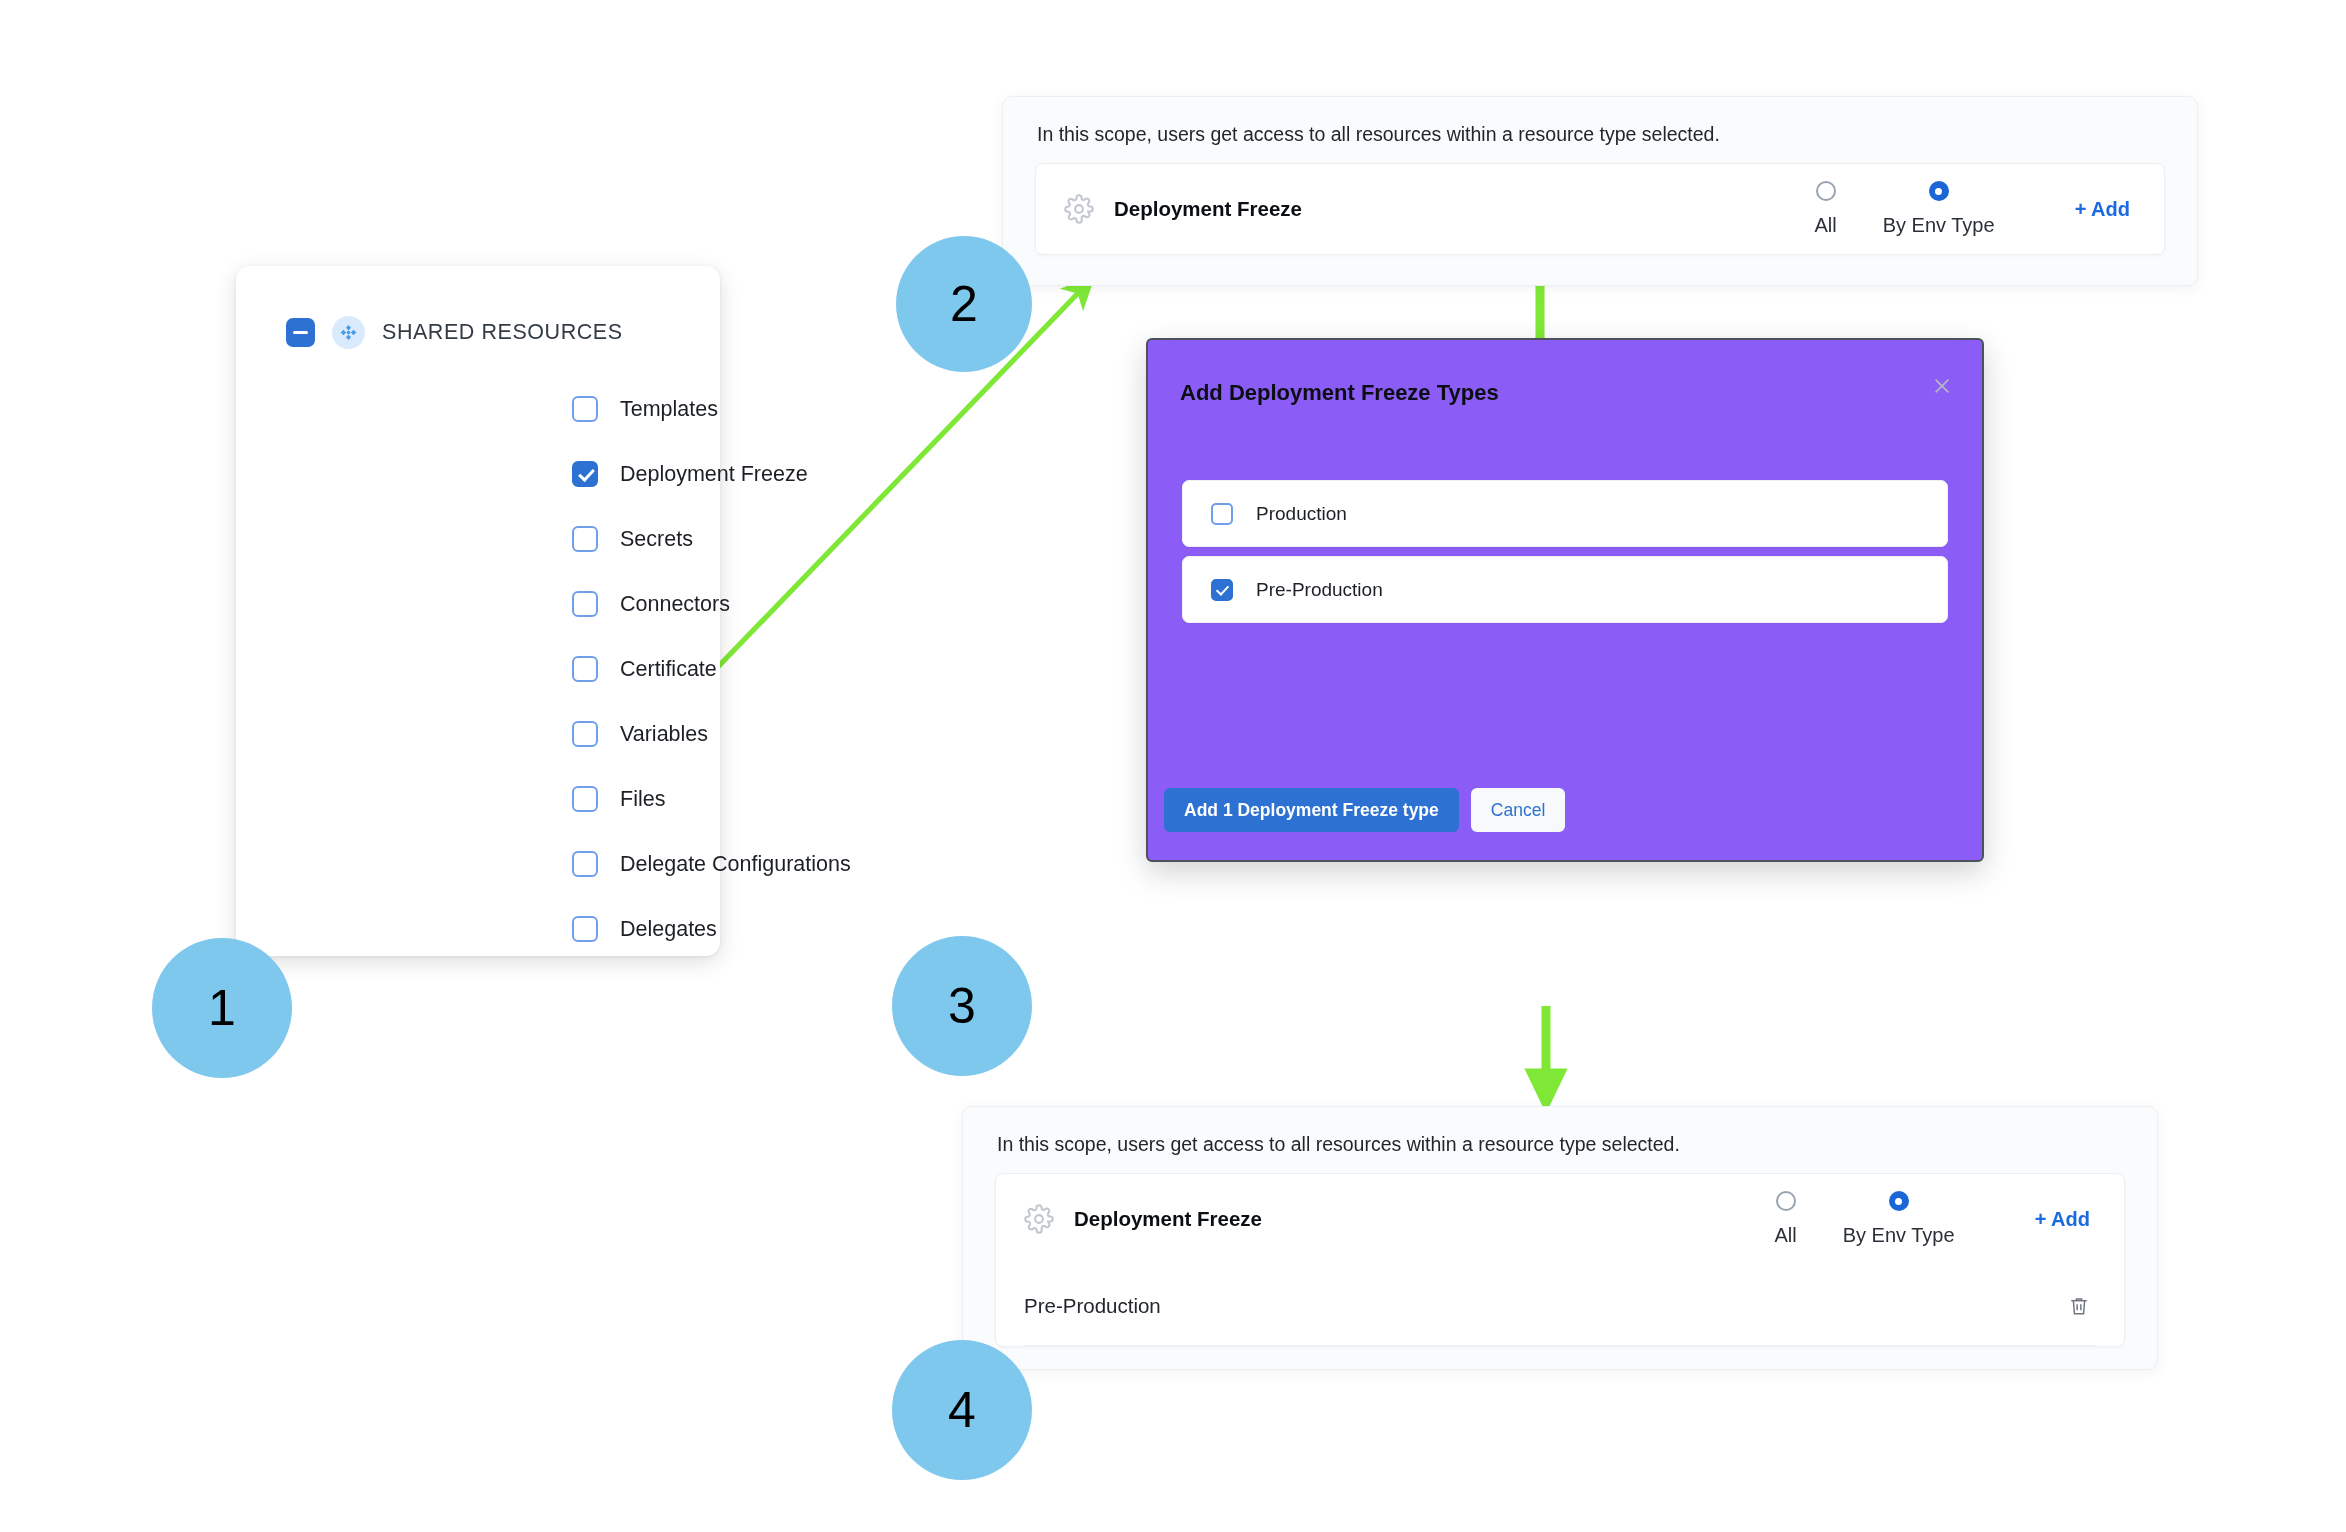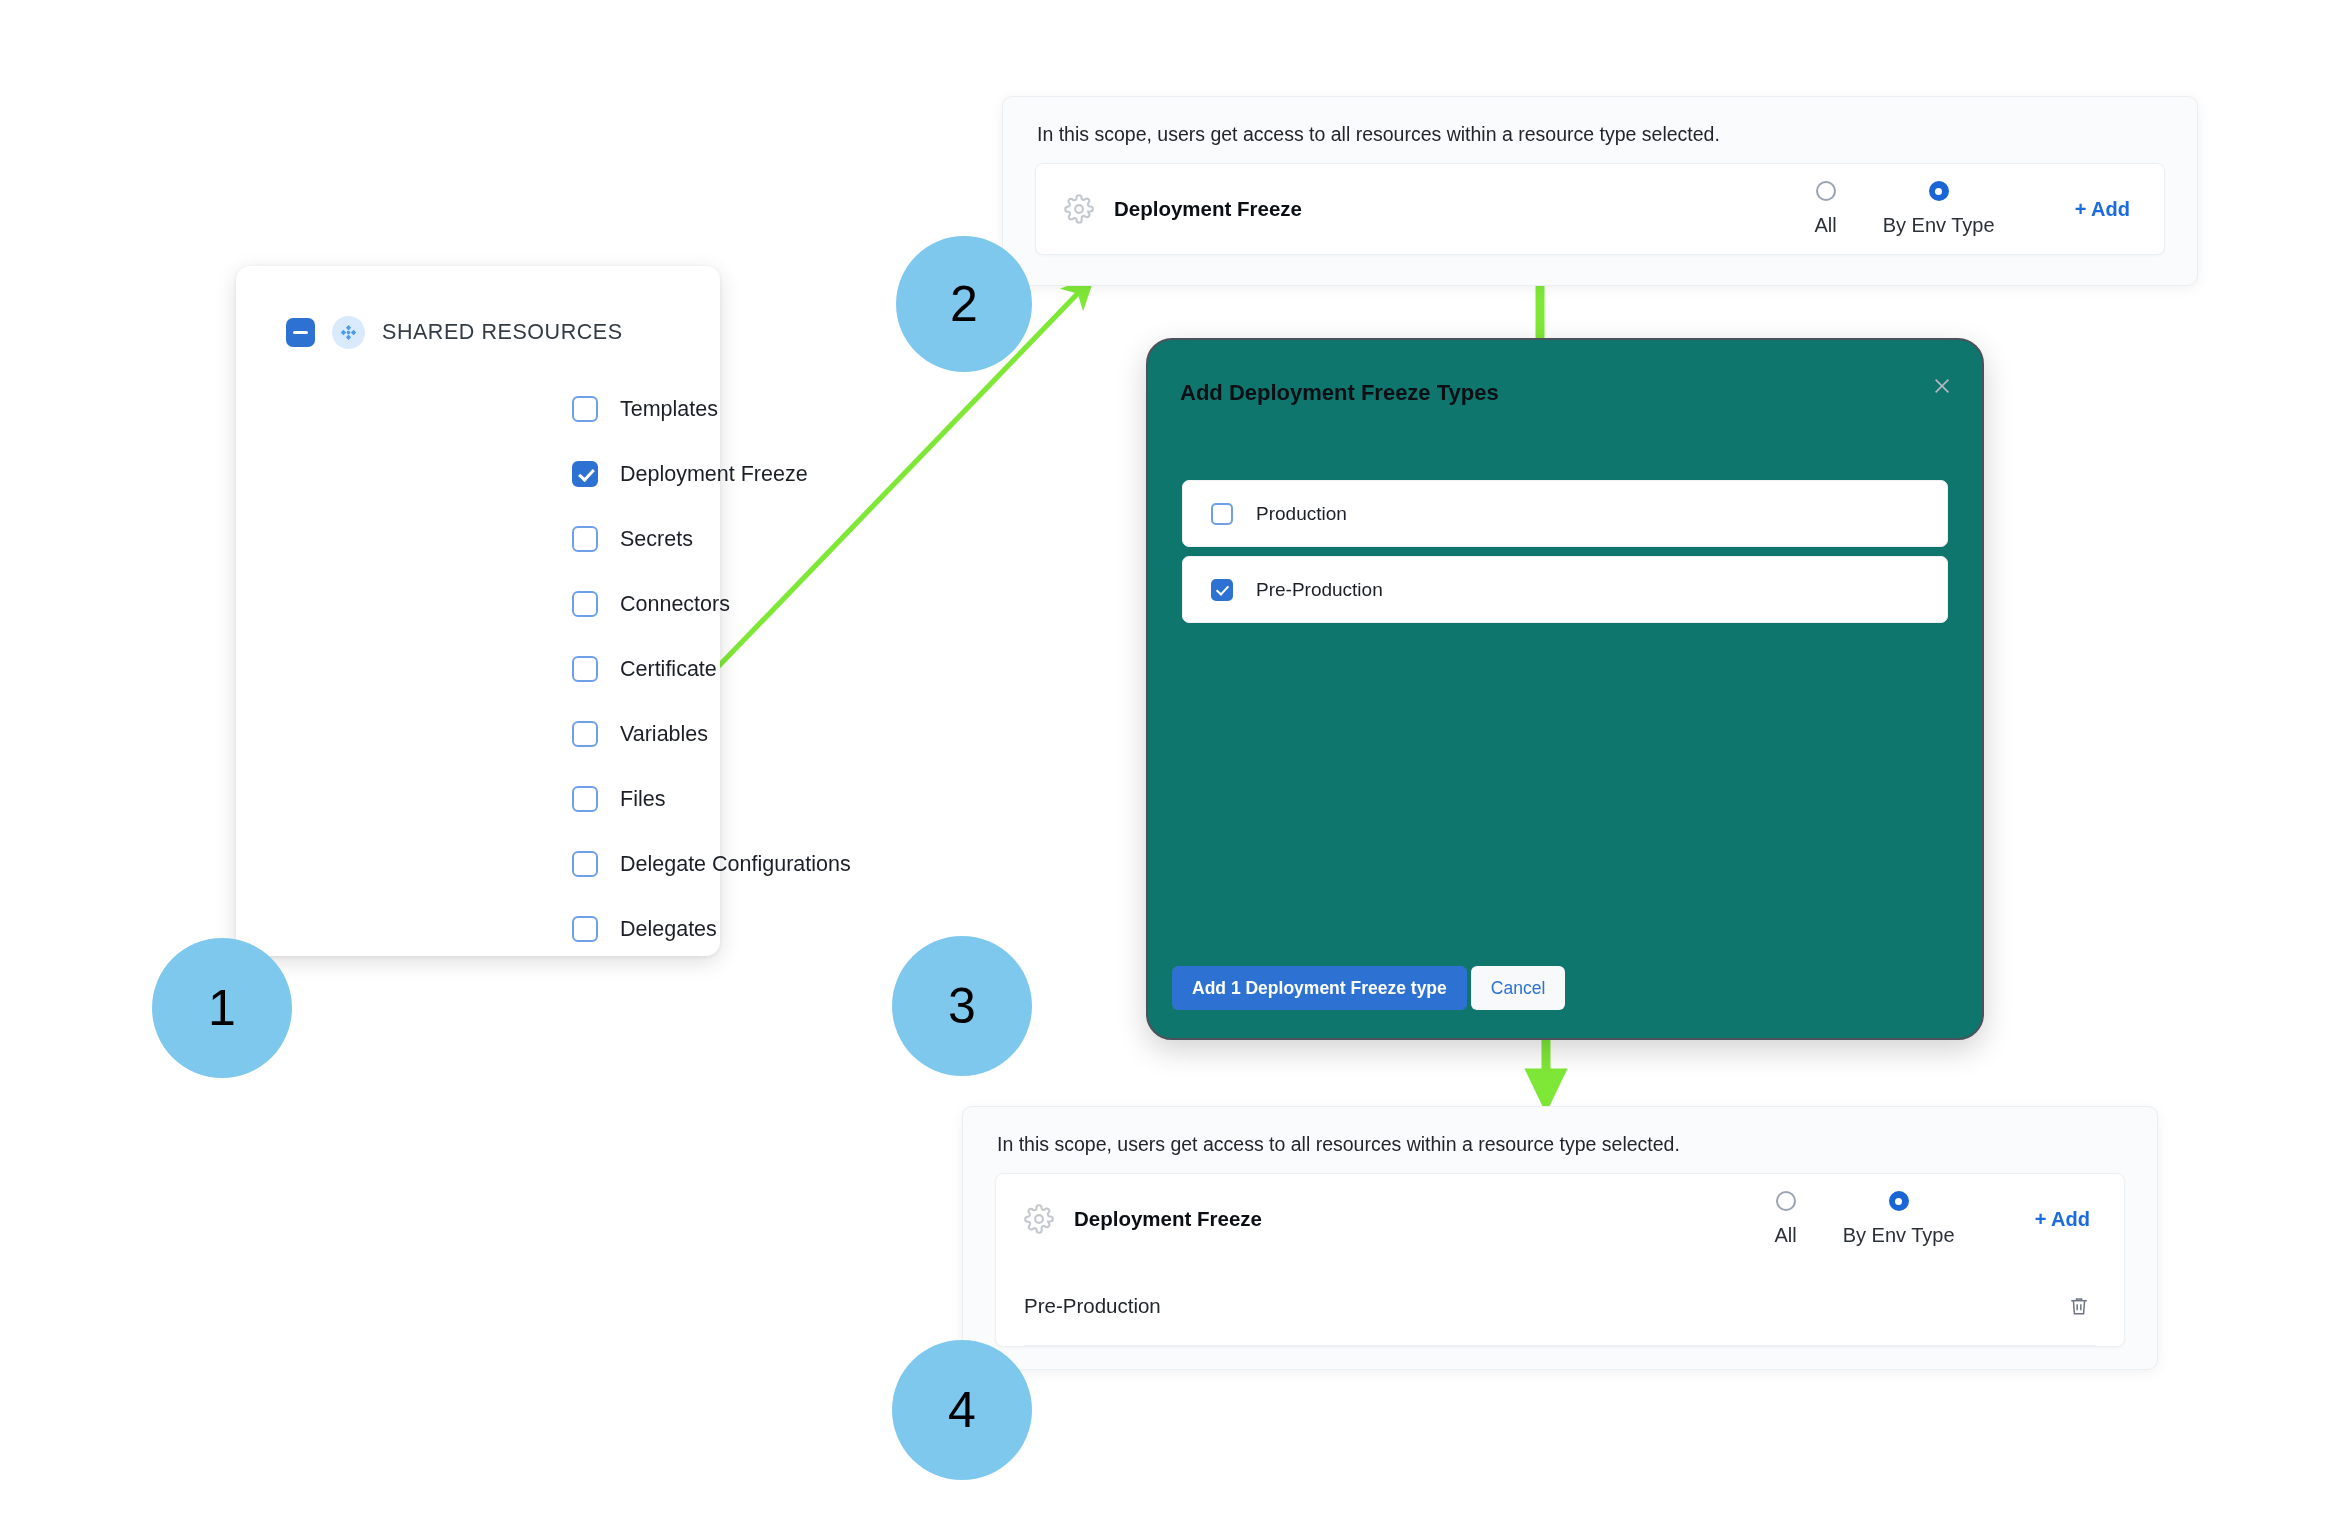--- a/index.html
+++ b/index.html
@@ -115,24 +115,24 @@
   .selected-row::after {
     content: ""; position: absolute; left: 28px; right: 28px; bottom: 0;
     height: 1px; background: #edf0f3;
   }
   .selected-name { font-size: 20.5px; color: #22262c; white-space: nowrap; }
   .trash-btn { margin-left: auto; display: flex; align-items: center; cursor: pointer; }
 
   
   .modal {
     position: absolute; left: 1146px; top: 338px;
-    width: 838px; height: 702px;
-    background: #0f766e;
+    width: 838px; height: 524px;
+    background: #8b5cf6;
     border: 2.5px solid #4b525c;
-    border-radius: 26px;
+    border-radius: 6px;
     box-shadow: 0 10px 30px rgba(0,0,0,0.18);
   }
   .modal-title {
     position: absolute; left: 32px; top: 40px;
     font-size: 22px; font-weight: 700; color: #0b0f14; white-space: nowrap;
   }
   .modal-close {
     position: absolute; right: 26px; top: 32px;
     width: 28px; height: 28px; cursor: pointer;
     display: flex; align-items: center; justify-content: center;
@@ -153,22 +153,22 @@
     flex: 0 0 auto; position: relative;
   }
   .modal-cb.checked { background: #2d72d2; border-color: #2d72d2; }
   .modal-cb.checked::after {
     content: ""; position: absolute; left: 6.3px; top: 2.6px;
     width: 5px; height: 10px; border: solid #ffffff;
     border-width: 0 2.6px 2.6px 0; transform: rotate(43deg);
   }
   .modal-opt-label { font-size: 19px; color: #1c2026; margin-left: 23px; }
   .modal-footer {
-    position: absolute; left: 24px; bottom: 28px;
-    display: flex; align-items: center; gap: 4px;
+    position: absolute; left: 16px; bottom: 28px;
+    display: flex; align-items: center; gap: 12px;
   }
   .btn-primary {
     background: #2d72d2; color: #ffffff;
     font-size: 17.5px; font-weight: 700;
     padding: 0 20px; height: 44px; line-height: 44px;
     border: none; border-radius: 6px; cursor: pointer;
     font-family: "Liberation Sans", sans-serif; white-space: nowrap;
   }
   .btn-secondary {
     background: #f7f9fb; color: #2d72d2;

